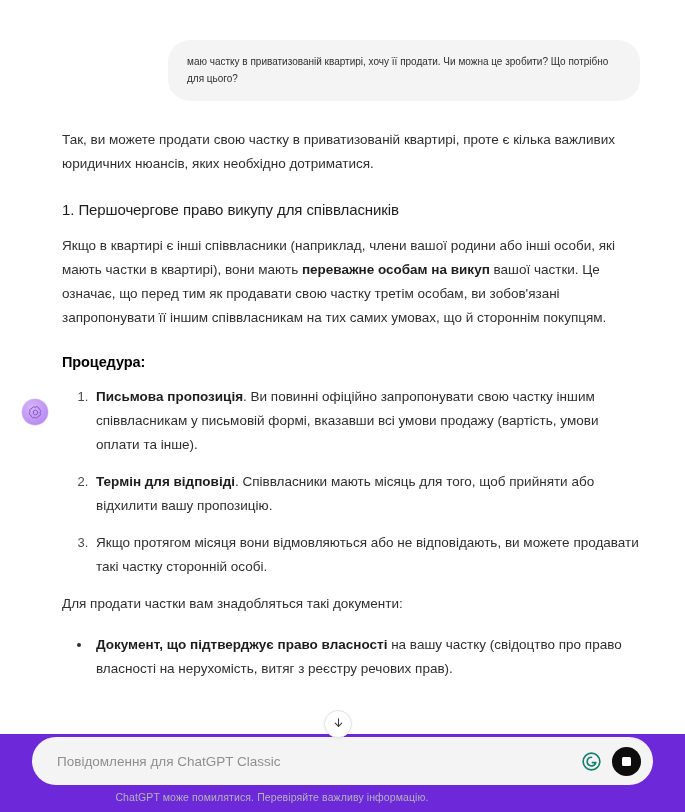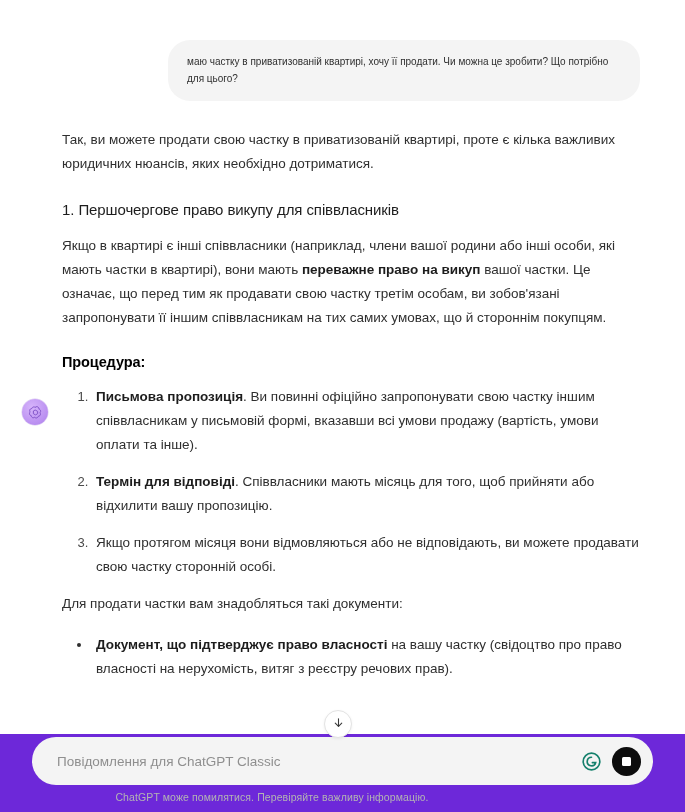--- a/index.html
+++ b/index.html
@@ -239,29 +239,29 @@
         </span>
       </div>
 
       <div class="assistant-body">
 
         <p>Так, ви можете продати свою частку в приватизованій квартирі, проте є кілька важливих юридичних нюансів, яких необхідно дотриматися.</p>
 
         <h3>1. Першочергове право викупу для співвласників</h3>
 
         <p>
-          <span>Якщо в квартирі є інші співвласники (наприклад, члени вашої родини або інші особи, які мають частки в квартирі), вони мають </span><strong>переважне право на викуп</strong><span> вашої частки. Це означає, що перед тим як продавати свою частку третім особам, ви зобов'язані запропонувати її іншим співвласникам на тих самих умовах, що й стороннім покупцям.</span>
+          <span>Якщо в квартирі є інші співвласники (наприклад, члени вашої родини або інші особи, які мають частки в квартирі), вони мають </span><strong>переважне особам на викуп</strong><span> вашої частки. Це означає, що перед тим як продавати свою частку третім особам, ви зобов'язані запропонувати її іншим співвласникам на тих самих умовах, що й стороннім покупцям.</span>
         </p>
 
         <h4>Процедура:</h4>
 
         <ol class="proc">
           <li><strong>Письмова пропозиція</strong><span>. Ви повинні офіційно запропонувати свою частку іншим співвласникам у письмовій формі, вказавши всі умови продажу (вартість, умови оплати та інше).</span></li>
           <li><strong>Термін для відповіді</strong><span>. Співвласники мають місяць для того, щоб прийняти або відхилити вашу пропозицію.</span></li>
-          <li><strong></strong><span>Якщо протягом місяця вони відмовляються або не відповідають, ви можете продавати свою частку сторонній особі.</span></li>
+          <li><strong></strong><span>Якщо протягом місяця вони відмовляються або не відповідають, ви можете продавати такі частку сторонній особі.</span></li>
         </ol>
 
 
         <p>Для продати частки вам знадобляться такі документи:</p>
 
         <ul class="docs">
           <li><strong>Документ, що підтверджує право власності</strong><span> на вашу частку (свідоцтво про право власності на нерухомість, витяг з реєстру речових прав).</span></li>
 
         </ul>
 

